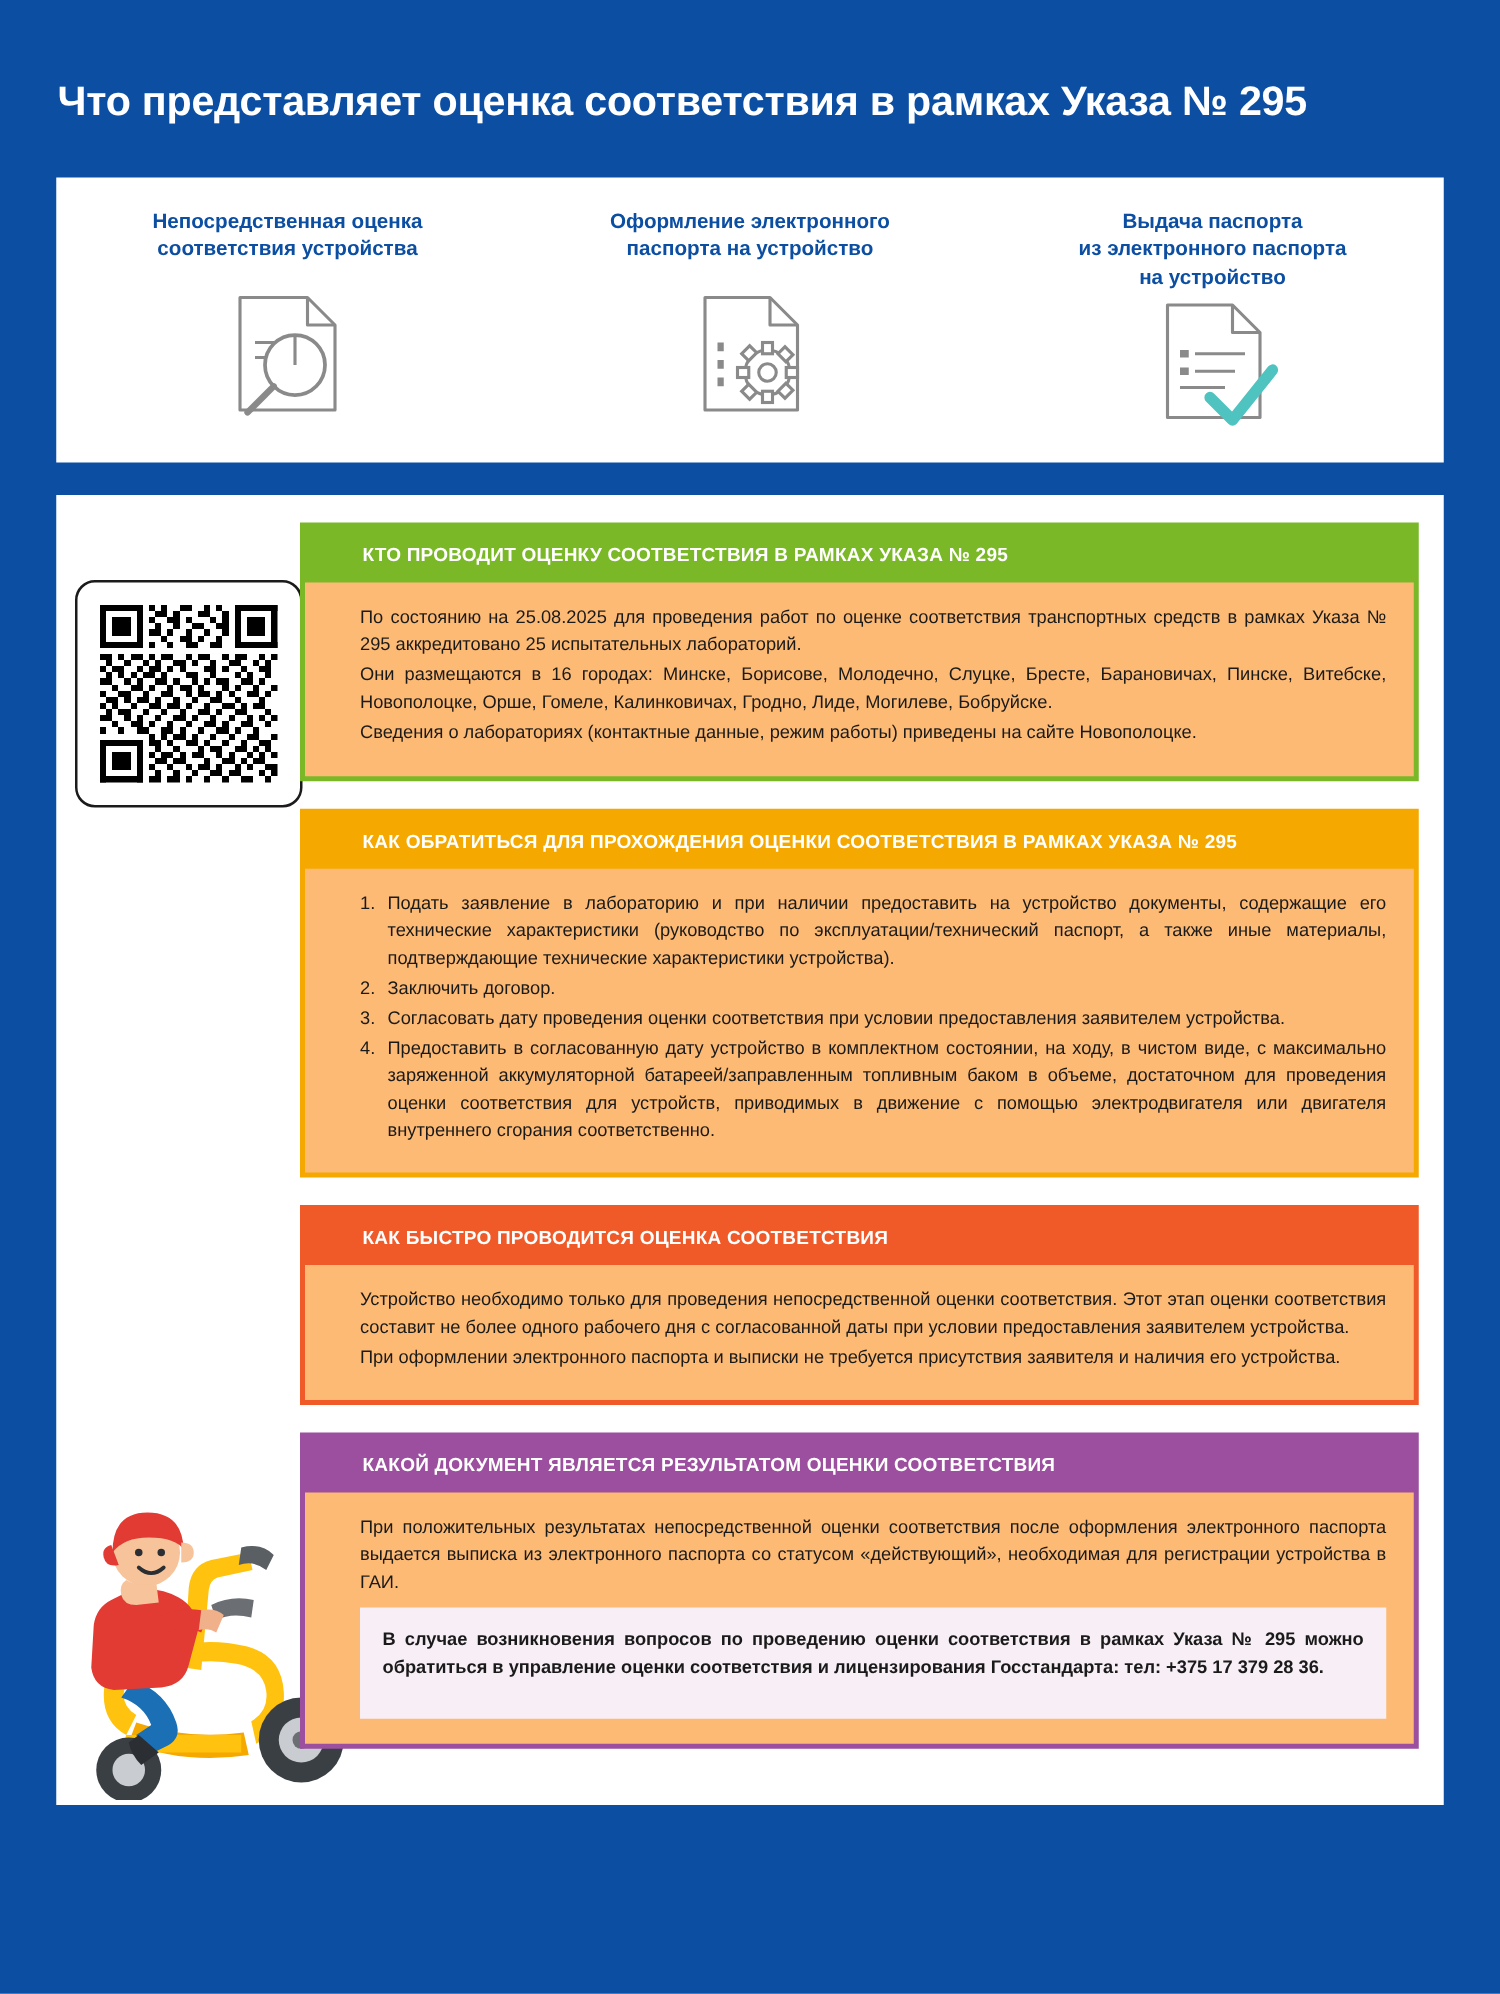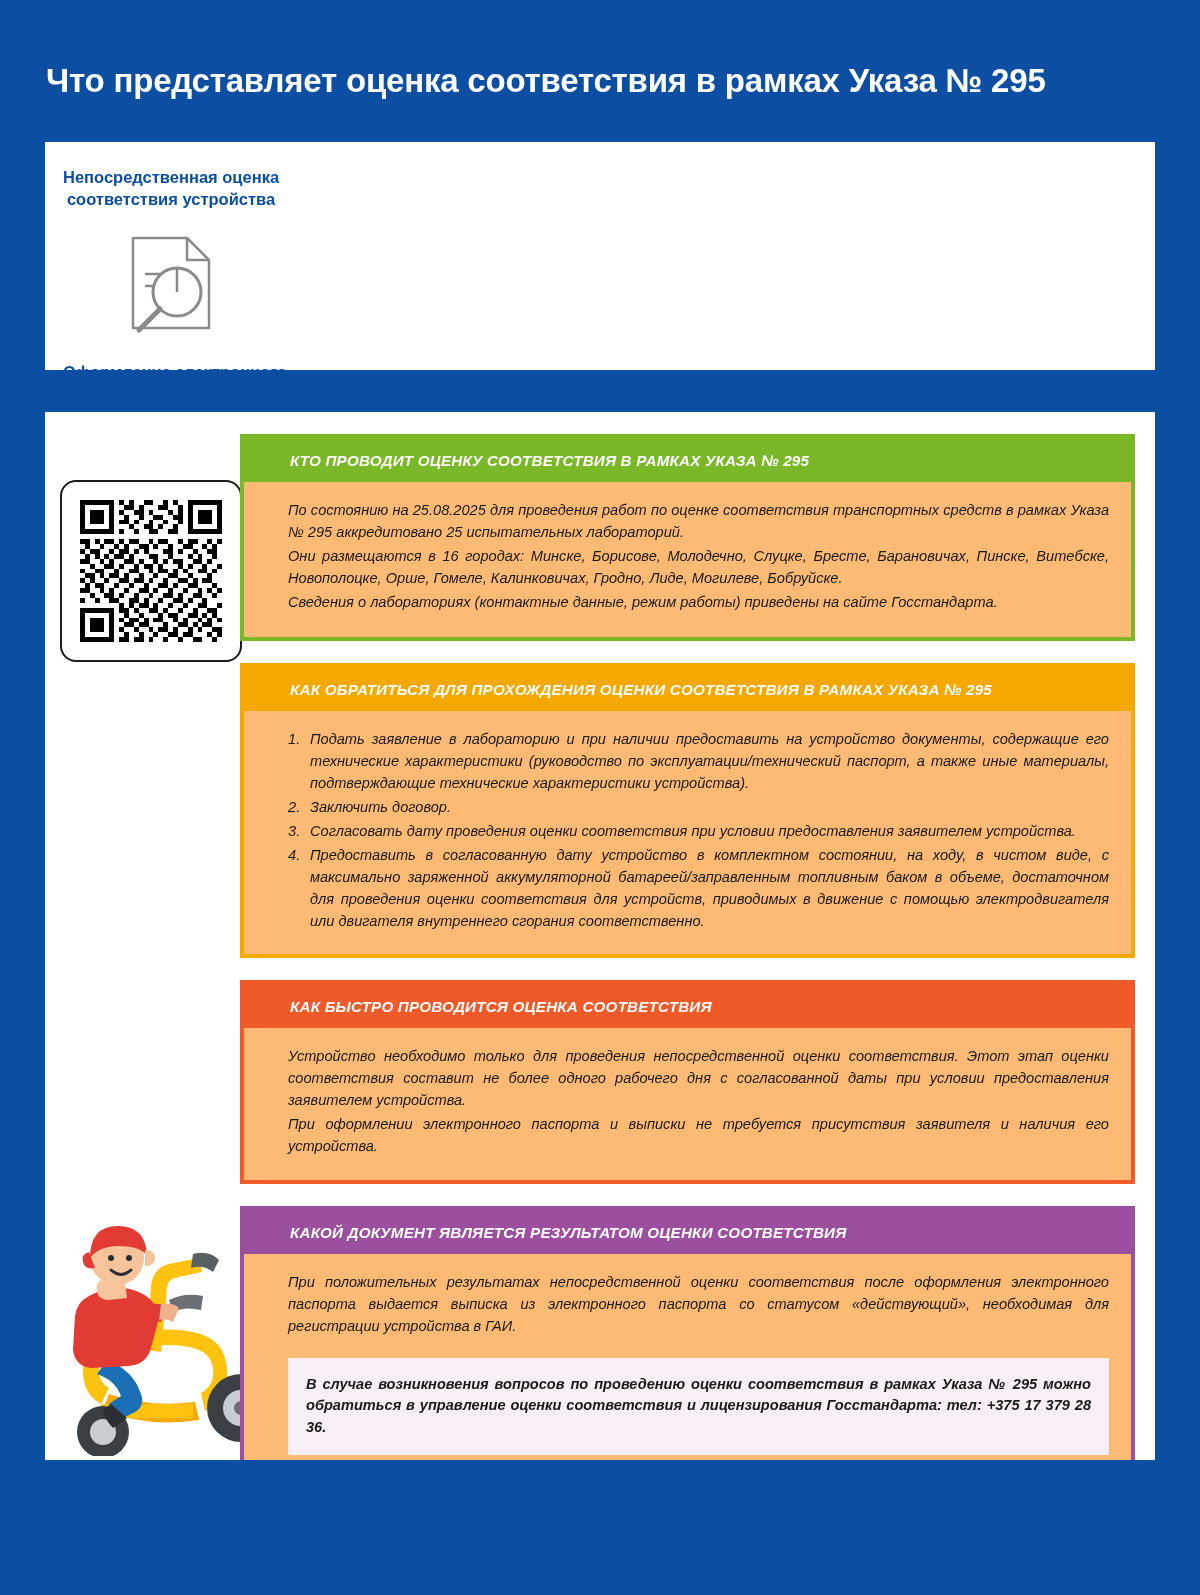--- a/index.html
+++ b/index.html
@@ -26,21 +26,20 @@
   
   .top-card {
     position: absolute;
     left: 45px;
     top: 142px;
     width: 1110px;
     height: 228px;
     background: #ffffff;
     display: flex;
     align-items: flex-start;
-    flex-direction: column;
   }
   .top-col {
     flex: 1;
     text-align: center;
     padding-top: 24px;
   }
   .top-col .caption {
     color: #0b4ea2;
     font-weight: bold;
     font-size: 16.5px;
@@ -52,26 +51,25 @@
     height: 108px;
     display: flex;
     align-items: center;
     justify-content: center;
   }
 
   
   .main-card {
     position: absolute;
     left: 45px;
-    top: 412px;
+    top: 396px;
     width: 1110px;
     height: 1048px;
     background: #ffffff;
     overflow: hidden;
-    font-style: italic;
   }
 
   
   .qr-box {
     position: absolute;
     left: 15px;
     top: 68px;
     width: 182px;
     height: 182px;
     border: 2px solid #1b1b1b;
@@ -136,23 +134,23 @@
     text-align: justify;
   }
   ol.steps li::before {
     content: counter(s) ".";
     position: absolute;
     left: 0;
     top: 0;
   }
 
   .note {
-    margin-top: 20px;
+    margin-top: 8px;
     background: #f7eef6;
-    padding: 16px 18px 16px 18px;
+    padding: 16px 18px 29px 18px;
     font-weight: bold;
     font-size: 14.6px;
     line-height: 1.5;
     text-align: justify;
     color: #1a1a1a;
   }
 </style>
 </head>
 <body>
 
@@ -505,21 +503,21 @@
     </svg>
   </div>
 
   <div class="blocks">
 
     <div class="block green">
       <div class="hdr">КТО ПРОВОДИТ ОЦЕНКУ СООТВЕТСТВИЯ В РАМКАХ УКАЗА № 295</div>
       <div class="body">
         <p>По состоянию на 25.08.2025 для проведения работ по оценке соответствия транспортных средств в рамках Указа № 295 аккредитовано 25 испытательных лабораторий.</p>
         <p>Они размещаются в 16 городах: Минске, Борисове, Молодечно, Слуцке, Бресте, Барановичах, Пинске, Витебске, Новополоцке, Орше, Гомеле, Калинковичах, Гродно, Лиде, Могилеве, Бобруйске.</p>
-        <p>Сведения о лабораториях (контактные данные, режим работы) приведены на сайте Госстандарта.</p>
+        <p>Сведения о лабораториях (контактные данные, режим работы) приведены на сайте Новополоцке.</p>
       </div>
     </div>
 
     <div class="block orange">
       <div class="hdr">КАК ОБРАТИТЬСЯ ДЛЯ ПРОХОЖДЕНИЯ ОЦЕНКИ СООТВЕТСТВИЯ В РАМКАХ УКАЗА № 295</div>
       <div class="body">
         <ol class="steps">
           <li>Подать заявление в лабораторию и при наличии предоставить на устройство документы, содержащие его технические характеристики (руководство по эксплуатации/технический паспорт, а также иные материалы, подтверждающие технические характеристики устройства).</li>
           <li>Заключить договор.</li>
           <li>Согласовать дату проведения оценки соответствия при условии предоставления заявителем устройства.</li>

